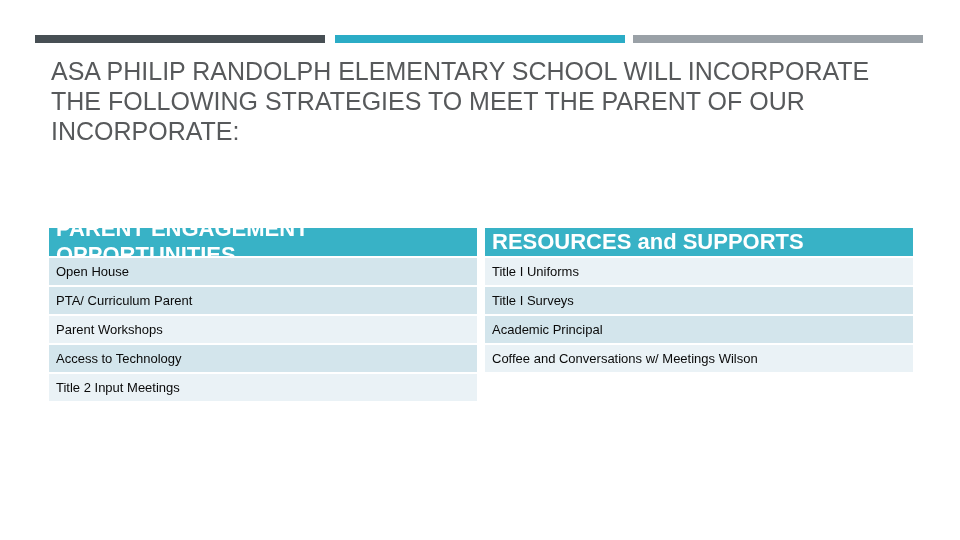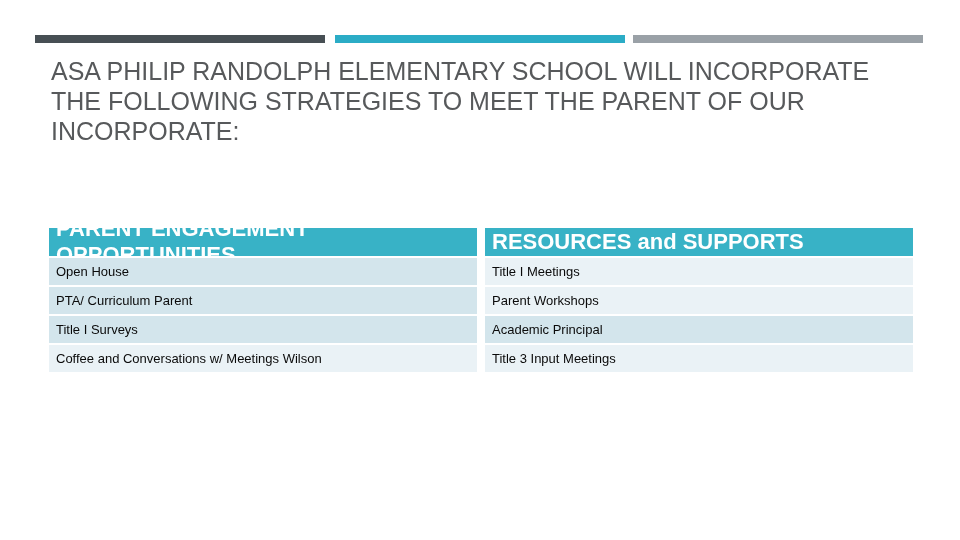--- a/index.html
+++ b/index.html
@@ -67,24 +67,25 @@
   <div>THE FOLLOWING STRATEGIES TO MEET THE PARENT OF OUR</div>
   <div>INCORPORATE:</div>
 </div>
 
 <div class="strategy-table">
   <div class="th">PARENT ENGAGEMENT OPPORTUNITIES</div>
   <div class="th">RESOURCES and SUPPORTS</div>
 
   <div class="td shade-a">Open House</div>
 
-  <div class="td shade-b">Title I Meetings</div>
+  <div class="td shade-b">Title I Uniforms</div>
 
   <div class="td shade-a">PTA/ Curriculum Parent</div>
+  <div class="td shade-a">Title I Surveys</div>
+
   <div class="td shade-b">Parent Workshops</div>
 
-  <div class="td shade-a">Title I Surveys</div>
-
   <div class="td shade-a">Academic Principal</div>
+  <div class="td shade-a">Access to Technology</div>
 
   <div class="td shade-b">Coffee and Conversations w/ Meetings Wilson</div>
-  <div class="td shade-b">Title 3 Input Meetings</div>
+  <div class="td shade-b">Title 2 Input Meetings</div>
 </div>
 
 </body></html>

